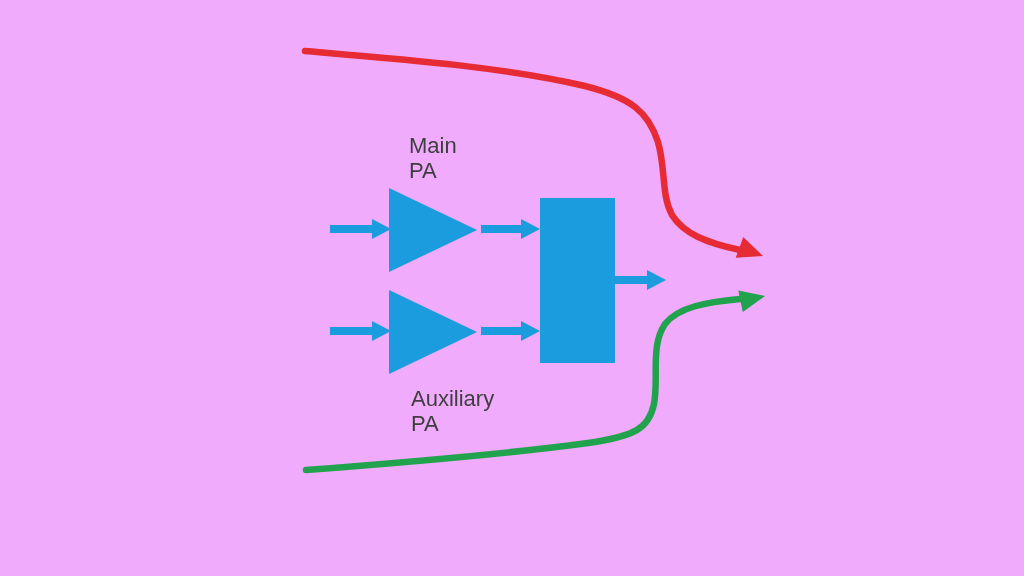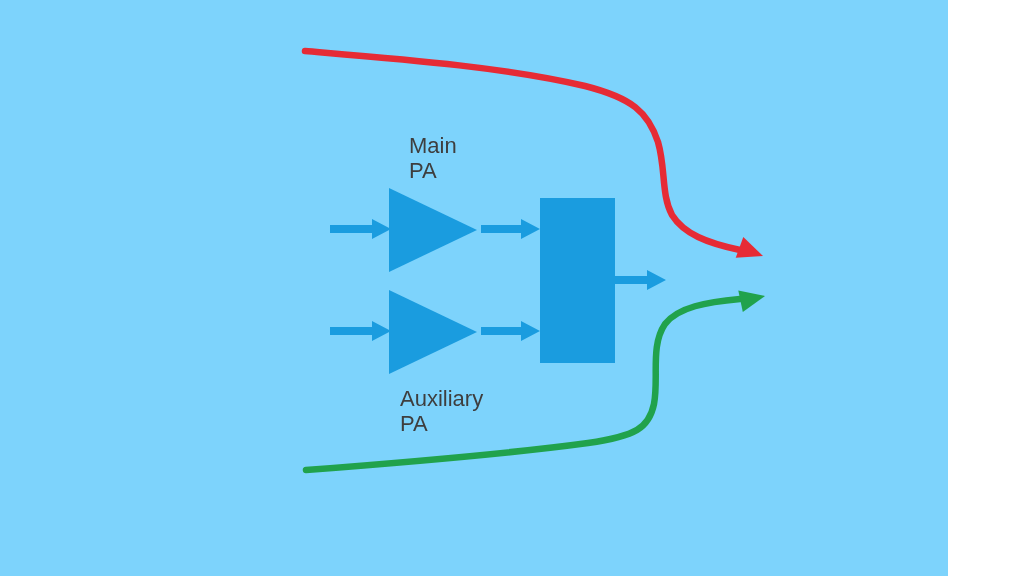--- a/index.html
+++ b/index.html
@@ -3,23 +3,23 @@
 <meta charset="utf-8">
 <style>
   html, body {
     margin: 0;
     padding: 0;
     background: #ffffff;
     font-family: "Liberation Sans", sans-serif;
   }
   .stage {
     position: relative;
-    width: 948px;
+    width: 1024px;
     height: 576px;
-    background: #7dd3fc;
+    background: #f0abfc;
     overflow: hidden;
     text-decoration: underline;
   }
   .diagram-svg {
     position: absolute;
     left: 0;
     top: 0;
     width: 1024px;
     height: 576px;
     display: block;
@@ -33,21 +33,21 @@
     position: absolute;
     white-space: pre-line;
     font-size: 22px;
     line-height: 25px;
     font-weight: 400;
     color: #3e3e3e;
     letter-spacing: 0px;
   }
   .lbl-main      { left: 409px; top: 133px; }
   .lbl-combiner  { left: 540px; top: 133px; }
-  .lbl-aux       { left: 400px; top: 386px; }
+  .lbl-aux       { left: 411px; top: 386px; }
 </style>
 </head>
 <body>
 
 <div class="stage">
 
   <svg class="diagram-svg" viewBox="0 0 1024 576" xmlns="http://www.w3.org/2000/svg">
 
     <path class="curve" d="M 305 51 C 400 59, 505 67, 585 86 C 632 98, 648 112, 658 142 C 666 170, 661 194, 672 215 C 684 234, 707 243, 740 250" stroke="#E62B35"></path>
     <polygon points="763,256 735.7,257.8 743.3,237.1" fill="#E62B35"></polygon>

